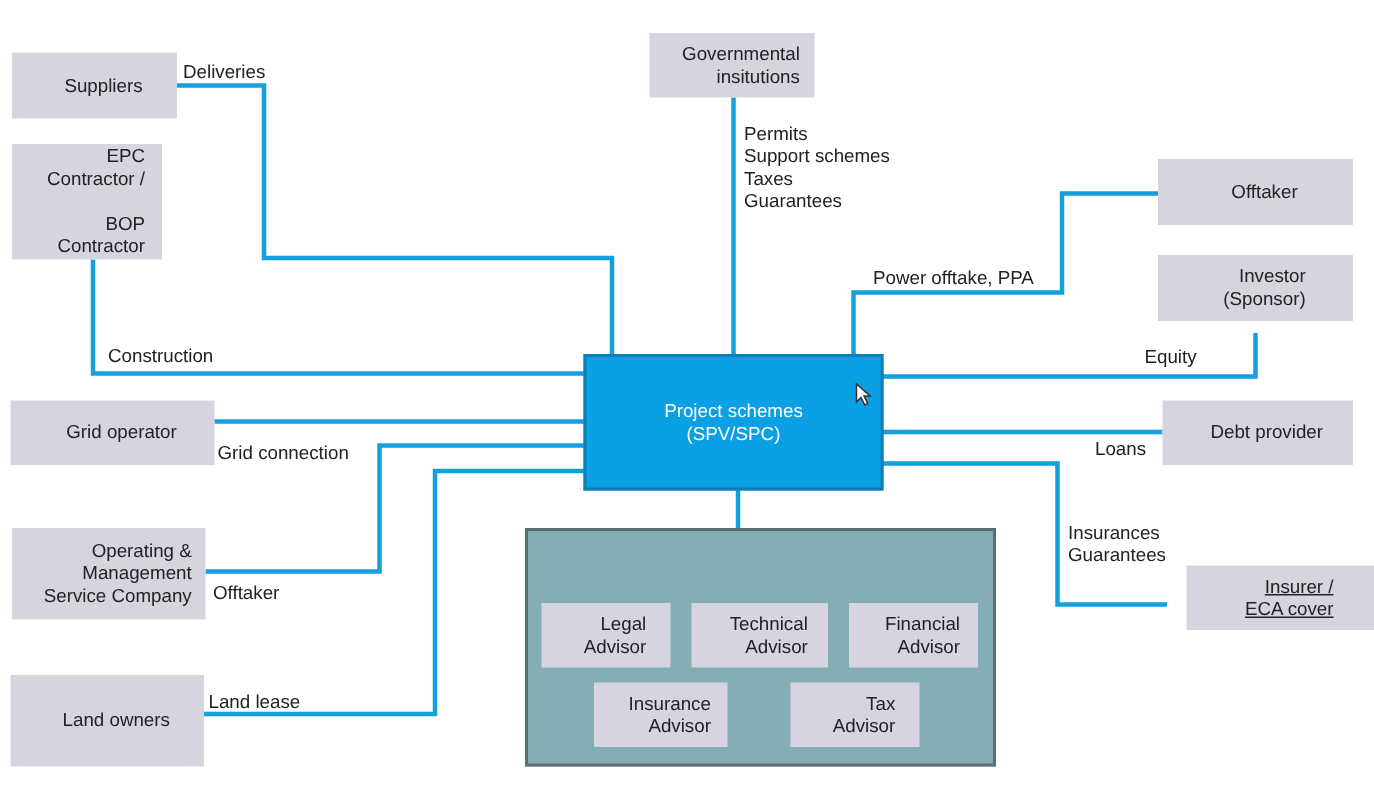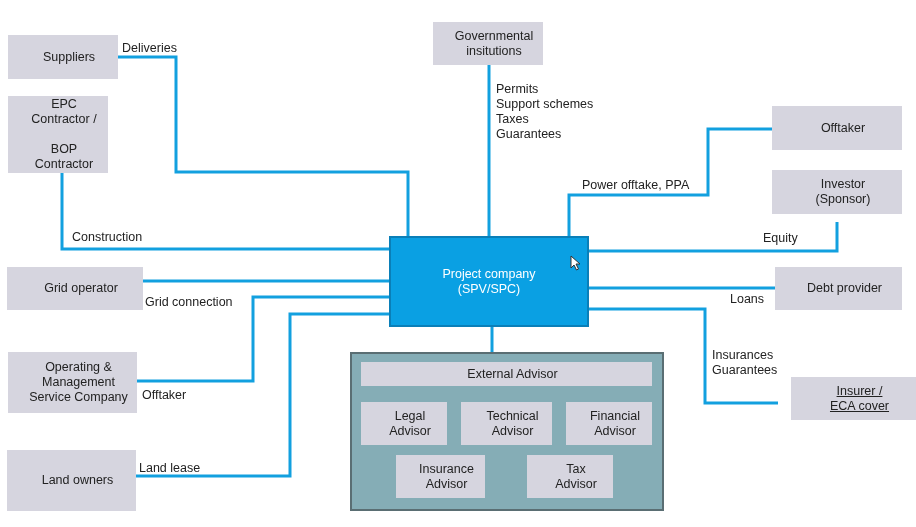--- a/index.html
+++ b/index.html
@@ -1,19 +1,19 @@
 <!DOCTYPE html>
 <html><head>
 <meta charset="utf-8">
 <style>
   html, body { margin: 0; padding: 0; background: #ffffff; }
   body { width: 916px; height: 527px; position: relative; overflow: hidden;
          font-family: "Liberation Sans", sans-serif; color: #222; }
   .node { position: absolute; background: #d6d5df; display: flex; align-items: center;
-          justify-content: center; text-align: center; font-size: 12.5px; line-height: 15px;
+          justify-content: center; text-align: right; font-size: 12.5px; line-height: 15px;
           color: #222; box-sizing: border-box; white-space: pre-line; padding-left: 12px; }
   .core { position: absolute; background: #0aa0e3; border: 2px solid #0a7fb8; color: #fff;
           display: flex; align-items: center; justify-content: center; text-align: center;
           font-size: 12.5px; line-height: 15px; white-space: pre-line; box-sizing: border-box; }
   .group { position: absolute; background: #85adb6; border: 2px solid #5a6e73; box-sizing: border-box; }
   .label { position: absolute; font-size: 12.5px; line-height: 15px; color: #222; white-space: pre-line; }
   svg.wires { position: absolute; left: 0; top: 0; }
   svg.wires polyline { fill: none; stroke: #12a0df; stroke-width: 3; stroke-linejoin: miter; }
   .cursor { position: absolute; left: 570px; top: 255px; }
 </style>
@@ -47,40 +47,39 @@
 (Sponsor)</div>
 <div class="node" style="left:7px;top:267px;width:136px;height:43px;">Grid operator</div>
 <div class="node" style="left:775px;top:267px;width:127px;height:43px;">Debt provider</div>
 <div class="node" style="left:8px;top:352px;width:129px;height:61px;">Operating &amp;
 Management
 Service Company</div>
 <div class="node" style="left:7px;top:450px;width:129px;height:61px;">Land owners</div>
 <div class="node" style="left:791px;top:377px;width:125px;height:43px;text-decoration:underline;">Insurer /
 ECA cover</div>
 
-<div class="core" style="left:389px;top:236px;width:200px;height:91px;">Project company
+<div class="core" style="left:389px;top:236px;width:200px;height:91px;">Project schemes
 (SPV/SPC)</div>
 
 <div class="label" style="left:122px;top:41px;">Deliveries</div>
 <div class="label" style="left:72px;top:230px;">Construction</div>
 <div class="label" style="left:496px;top:82px;">Permits
 Support schemes
 Taxes
 Guarantees</div>
 <div class="label" style="left:582px;top:178px;text-align:center;">Power offtake, PPA</div>
 <div class="label" style="left:763px;top:231px;">Equity</div>
 <div class="label" style="left:145px;top:295px;">Grid connection</div>
 <div class="label" style="left:730px;top:292px;">Loans</div>
 <div class="label" style="left:142px;top:388px;">Offtaker</div>
 <div class="label" style="left:139px;top:461px;">Land lease</div>
 <div class="label" style="left:712px;top:348px;">Insurances
 Guarantees</div>
 
 <div class="group" style="left:350px;top:352px;width:314px;height:159px;">
-  <div class="node" style="left:9px;top:8px;width:291px;height:24px;">External Advisor</div>
   <div class="node" style="left:9px;top:48px;width:86px;height:43px;">Legal
 Advisor</div>
   <div class="node" style="left:109px;top:48px;width:91px;height:43px;">Technical
 Advisor</div>
   <div class="node" style="left:214px;top:48px;width:86px;height:43px;">Financial
 Advisor</div>
   <div class="node" style="left:44px;top:101px;width:89px;height:43px;">Insurance
 Advisor</div>
   <div class="node" style="left:175px;top:101px;width:86px;height:43px;">Tax
 Advisor</div>

